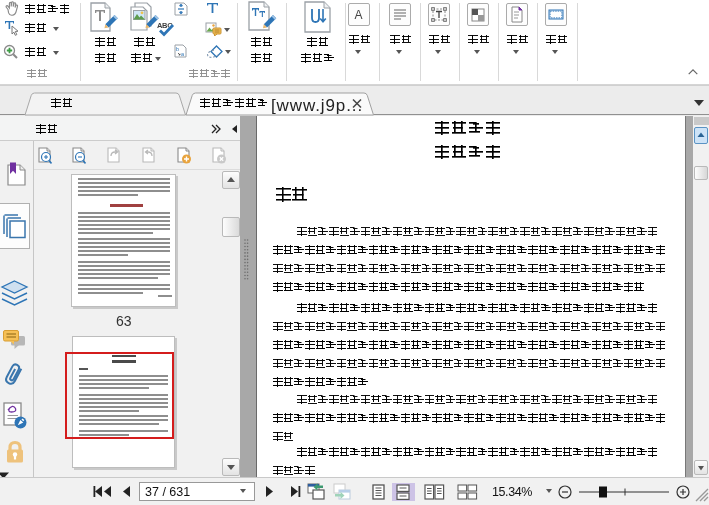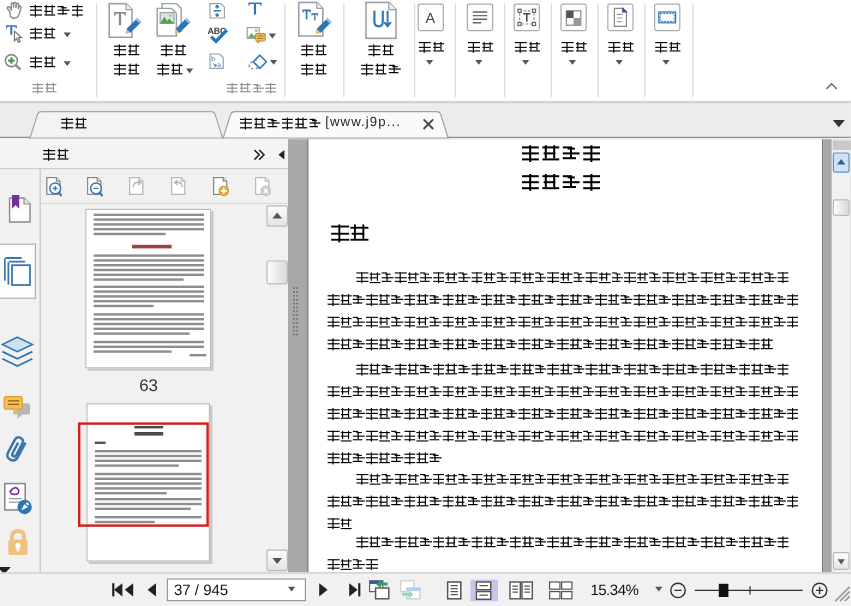--- a/index.html
+++ b/index.html
@@ -104,21 +104,21 @@
       </svg></div>
 <div class="tl" style="left:134px;top:37px"><b class="g g0 s11"></b><b class="g g1 s11"></b></div>
 <div class="tl" style="left:131px;top:53px"><b class="g g0 s11"></b><b class="g g1 s11"></b></div>
 <span class="abs caret" style="left:155px;top:57px"></span>
 <div class="abs" style="left:174px;top:2px"><svg width="15" height="14" viewBox="0 0 15 14">
         <path d="M1 1 L10 1 L13 4 L13 13 L1 13 Z" fill="#fff" stroke="#9aa0a6"></path>
         <path d="M4 7 L10 7" stroke="#2e75b6" stroke-width="1.2"></path>
         <path d="M7 2.5 L7 5 M7 9 L7 11.5" stroke="#2e75b6" stroke-width="1.4"></path>
         <path d="M5.5 4 L7 2.5 L8.5 4 M5.5 10 L7 11.5 L8.5 10" fill="none" stroke="#2e75b6" stroke-width="1.1"></path>
       </svg></div>
-<div class="abs" style="left:173px;top:21px"><svg width="18" height="16" viewBox="0 0 18 16">
+<div class="abs" style="left:157px;top:21px"><svg width="18" height="16" viewBox="0 0 18 16">
         <text x="0" y="7" font-size="7.5" font-weight="bold" fill="#3f3f3f" font-family="Liberation Sans" letter-spacing="-0.3">ABC</text>
         <path d="M3 9.5 L7 13.5 L16 4" fill="none" stroke="#2e75b6" stroke-width="2.8"></path>
       </svg></div>
 <div class="abs" style="left:174px;top:44px"><svg width="14" height="14" viewBox="0 0 14 14">
         <path d="M1 1 L9 1 L12 4 L12 13 L1 13 Z" fill="#fff" stroke="#9aa0a6"></path>
         <text x="2" y="7" font-size="5.5" fill="#2e75b6" font-family="Liberation Sans">b</text>
         <text x="7" y="11.5" font-size="5.5" fill="#2e75b6" font-family="Liberation Sans">a</text>
         <path d="M4 9 L6 11 L4.7 11 M6 11 L6 9.7" stroke="#444" stroke-width=".8" fill="none"></path>
       </svg></div>
 <div class="abs" style="left:206px;top:0px"><svg width="13" height="12" viewBox="0 0 13 12">
@@ -221,21 +221,21 @@
 <div class="abs" style="left:0;top:85px;width:709px;height:31px;background:#ececec;border-top:1px solid #d0d0d0"></div>
 <svg class="abs" style="left:0;top:91px" width="709" height="25" viewBox="0 0 709 25">
 <path d="M0 23.5 L709 23.5" stroke="#909090" stroke-width="1.2"></path>
 <path d="M25 24 L31.2 4.5 Q32 2 34.5 2 L176 2 Q178.5 2 179.3 4.5 L185.5 24 Z" fill="#f3f3f3" stroke="#a8a8a8" stroke-width="1"></path>
 <path d="M186 24 L192.2 4.5 Q193 2 195.5 2 L364 2 Q366.5 2 367.3 4.5 L373.5 24 Z" fill="#fafafa" stroke="#a0a0a0" stroke-width="1"></path>
 <path d="M353 8.5 L361 16.5 M361 8.5 L353 16.5" stroke="#444" stroke-width="1.5"></path>
 <path d="M694 9 L704 9 L699 15 Z" fill="#333"></path>
 </svg>
 <div class="tl" style="left:51px;top:98px"><b class="g g0 s11"></b><b class="g g1 s11"></b></div>
 <div class="tl" style="left:200px;top:98px"><b class="g g0 s11"></b><b class="g g1 s11"></b><b class="g g2 s11"></b><b class="g g0 s11"></b><b class="g g1 s11"></b><b class="g g2 s11"></b></div>
-<div class="abs" style="left:271px;top:96px;font-size:11px;color:#222;letter-spacing:0.9px">[www.j9p...</div>
+<div class="abs" style="left:271px;top:96px;font-size:17px;color:#222;letter-spacing:0.9px">[www.j9p...</div>
 <div class="abs" style="left:0;top:116px;width:240px;height:361px;background:#f1f1f1"></div>
 <div class="abs" style="left:0;top:116px;width:240px;height:24px;background:#f3f4f4"></div>
 <div class="abs" style="left:0;top:140px;width:240px;height:1px;background:#cccccc"></div>
 <div class="tl" style="left:36px;top:124px"><b class="g g0 s11"></b><b class="g g1 s11"></b></div>
 <svg class="abs" style="left:211px;top:124px" width="30" height="10" viewBox="0 0 30 10">
       <path d="M1 1 L5 5 L1 9 M5 1 L9 5 L5 9" fill="none" stroke="#222" stroke-width="1.3"></path>
       <path d="M26 1 L21 5 L26 9 Z" fill="#222"></path>
     </svg>
 <div class="abs" style="left:33px;top:141px;width:1px;height:336px;background:#c6c6c6"></div>
 <div class="abs" style="left:38px;top:147px"><svg width="14" height="18" viewBox="0 0 14 18">
@@ -435,21 +435,21 @@
       <path d="M4 6 L10 6 L7 10.5 Z" fill="#555"></path>
     </svg>
 <div class="abs" style="left:0;top:477px;width:709px;height:28px;background:#f1f1f1;border-top:1px solid #c9c9c9"></div>
 <svg class="abs" style="left:92px;top:484px" width="220" height="15" viewBox="0 0 220 15">
 <path d="M3 7.5 L10 2 L10 13 Z" fill="#222"></path>
       <rect x="1.5" y="2" width="1.8" height="11" fill="#222"></rect>
 <path d="M12 7.5 L19 2 L19 13 Z" fill="#222"></path>
 <path d="M31 7.5 L38 2 L38 13 Z" fill="#222"></path>
 </svg>
 <div class="abs" style="left:139px;top:482px;width:116px;height:19px;background:#fff;border:1px solid #999"></div>
-<div class="abs" style="left:145px;top:484.5px;font-size:12.5px;color:#111">37 / 945</div>
+<div class="abs" style="left:145px;top:484.5px;font-size:12.5px;color:#111">37 / 631</div>
 <span class="abs caret" style="left:240px;top:489px"></span>
 <svg class="abs" style="left:264px;top:484px" width="60" height="15" viewBox="0 0 60 15">
 <path d="M2 2 L9 7.5 L2 13 Z" fill="#222"></path>
 <path d="M27 2 L34 7.5 L27 13 Z" fill="#222"></path>
       <rect x="34.5" y="2" width="1.8" height="11" fill="#222"></rect>
 </svg>
 <svg class="abs" style="left:307px;top:483px" width="46" height="18" viewBox="0 0 46 18">
 <rect x="1" y="1" width="11" height="9" fill="#fff" stroke="#666"></rect>
       <rect x="1" y="1" width="11" height="2.6" fill="#2e5e9e"></rect>
 <rect x="6" y="7" width="11" height="9" fill="#fff" stroke="#555" stroke-width="1.2"></rect>

